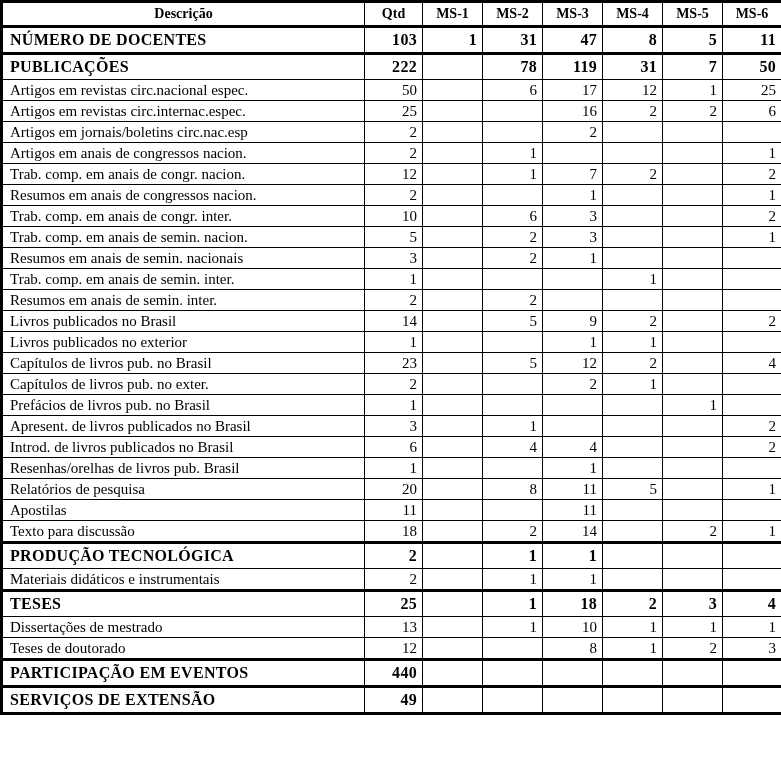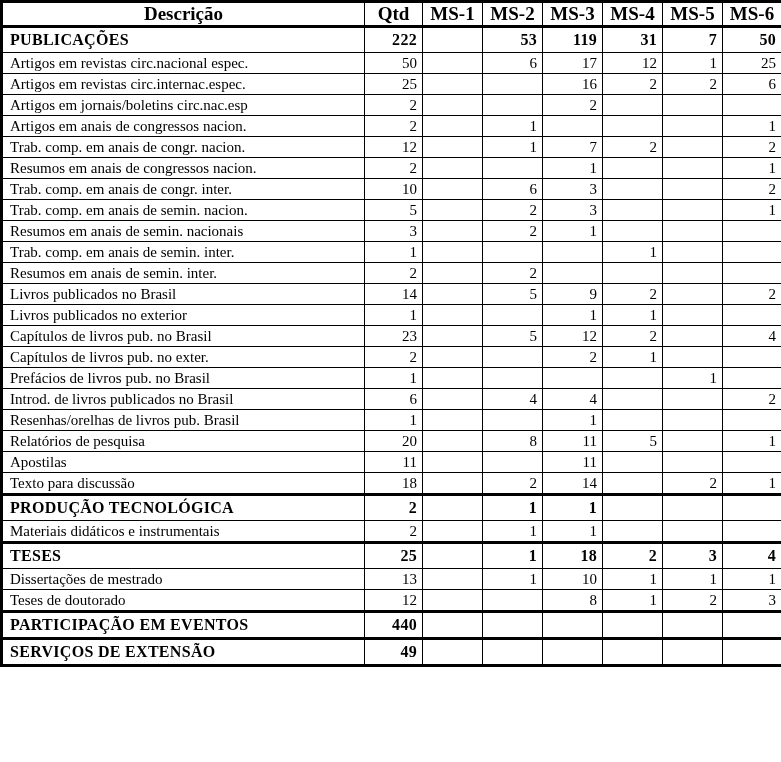--- a/index.html
+++ b/index.html
@@ -50,21 +50,21 @@
 
   
   col.c-desc { width: 363px; }
   col.c-qtd  { width: 58px; }
   col.c-ms   { width: 60px; }
 
   
   tr.header-row th {
     text-align: center;
     font-weight: bold;
-    font-size: 19px;
+    font-size: 14px;
     height: 22px;
     border-bottom: 3px solid #000;
   }
   tr.header-row th.desc-head {
     text-align: center;
   }
 
   
   td.desc {
     text-align: left;
@@ -123,25 +123,35 @@
           <th>Qtd</th>
           <th>MS-1</th>
           <th>MS-2</th>
           <th>MS-3</th>
           <th>MS-4</th>
           <th>MS-5</th>
           <th>MS-6</th>
         </tr>
     </thead>
     <tbody>
+        <tr class="section rule-below">
+          <td class="desc">NÚMERO DE DOCENTES</td>
+          <td class="num">103</td>
+          <td class="num">1</td>
+          <td class="num">31</td>
+          <td class="num">47</td>
+          <td class="num">8</td>
+          <td class="num">5</td>
+          <td class="num">11</td>
+        </tr>
         <tr class="section rule-above">
           <td class="desc">PUBLICAÇÕES</td>
           <td class="num">222</td>
           <td class="num"></td>
-          <td class="num">53</td>
+          <td class="num">78</td>
           <td class="num">119</td>
           <td class="num">31</td>
           <td class="num">7</td>
           <td class="num">50</td>
         </tr>
         <tr class="">
           <td class="desc indent">Artigos em revistas circ.nacional espec.</td>
           <td class="num">50</td>
           <td class="num"></td>
           <td class="num">6</td>
@@ -294,20 +304,30 @@
           <td class="desc indent">Prefácios de livros pub. no Brasil</td>
           <td class="num">1</td>
           <td class="num"></td>
           <td class="num"></td>
           <td class="num"></td>
           <td class="num"></td>
           <td class="num">1</td>
           <td class="num"></td>
         </tr>
         <tr class="">
+          <td class="desc indent">Apresent. de livros publicados no Brasil</td>
+          <td class="num">3</td>
+          <td class="num"></td>
+          <td class="num">1</td>
+          <td class="num"></td>
+          <td class="num"></td>
+          <td class="num"></td>
+          <td class="num">2</td>
+        </tr>
+        <tr class="">
           <td class="desc indent">Introd. de livros publicados no Brasil</td>
           <td class="num">6</td>
           <td class="num"></td>
           <td class="num">4</td>
           <td class="num">4</td>
           <td class="num"></td>
           <td class="num"></td>
           <td class="num">2</td>
         </tr>
         <tr class="">

